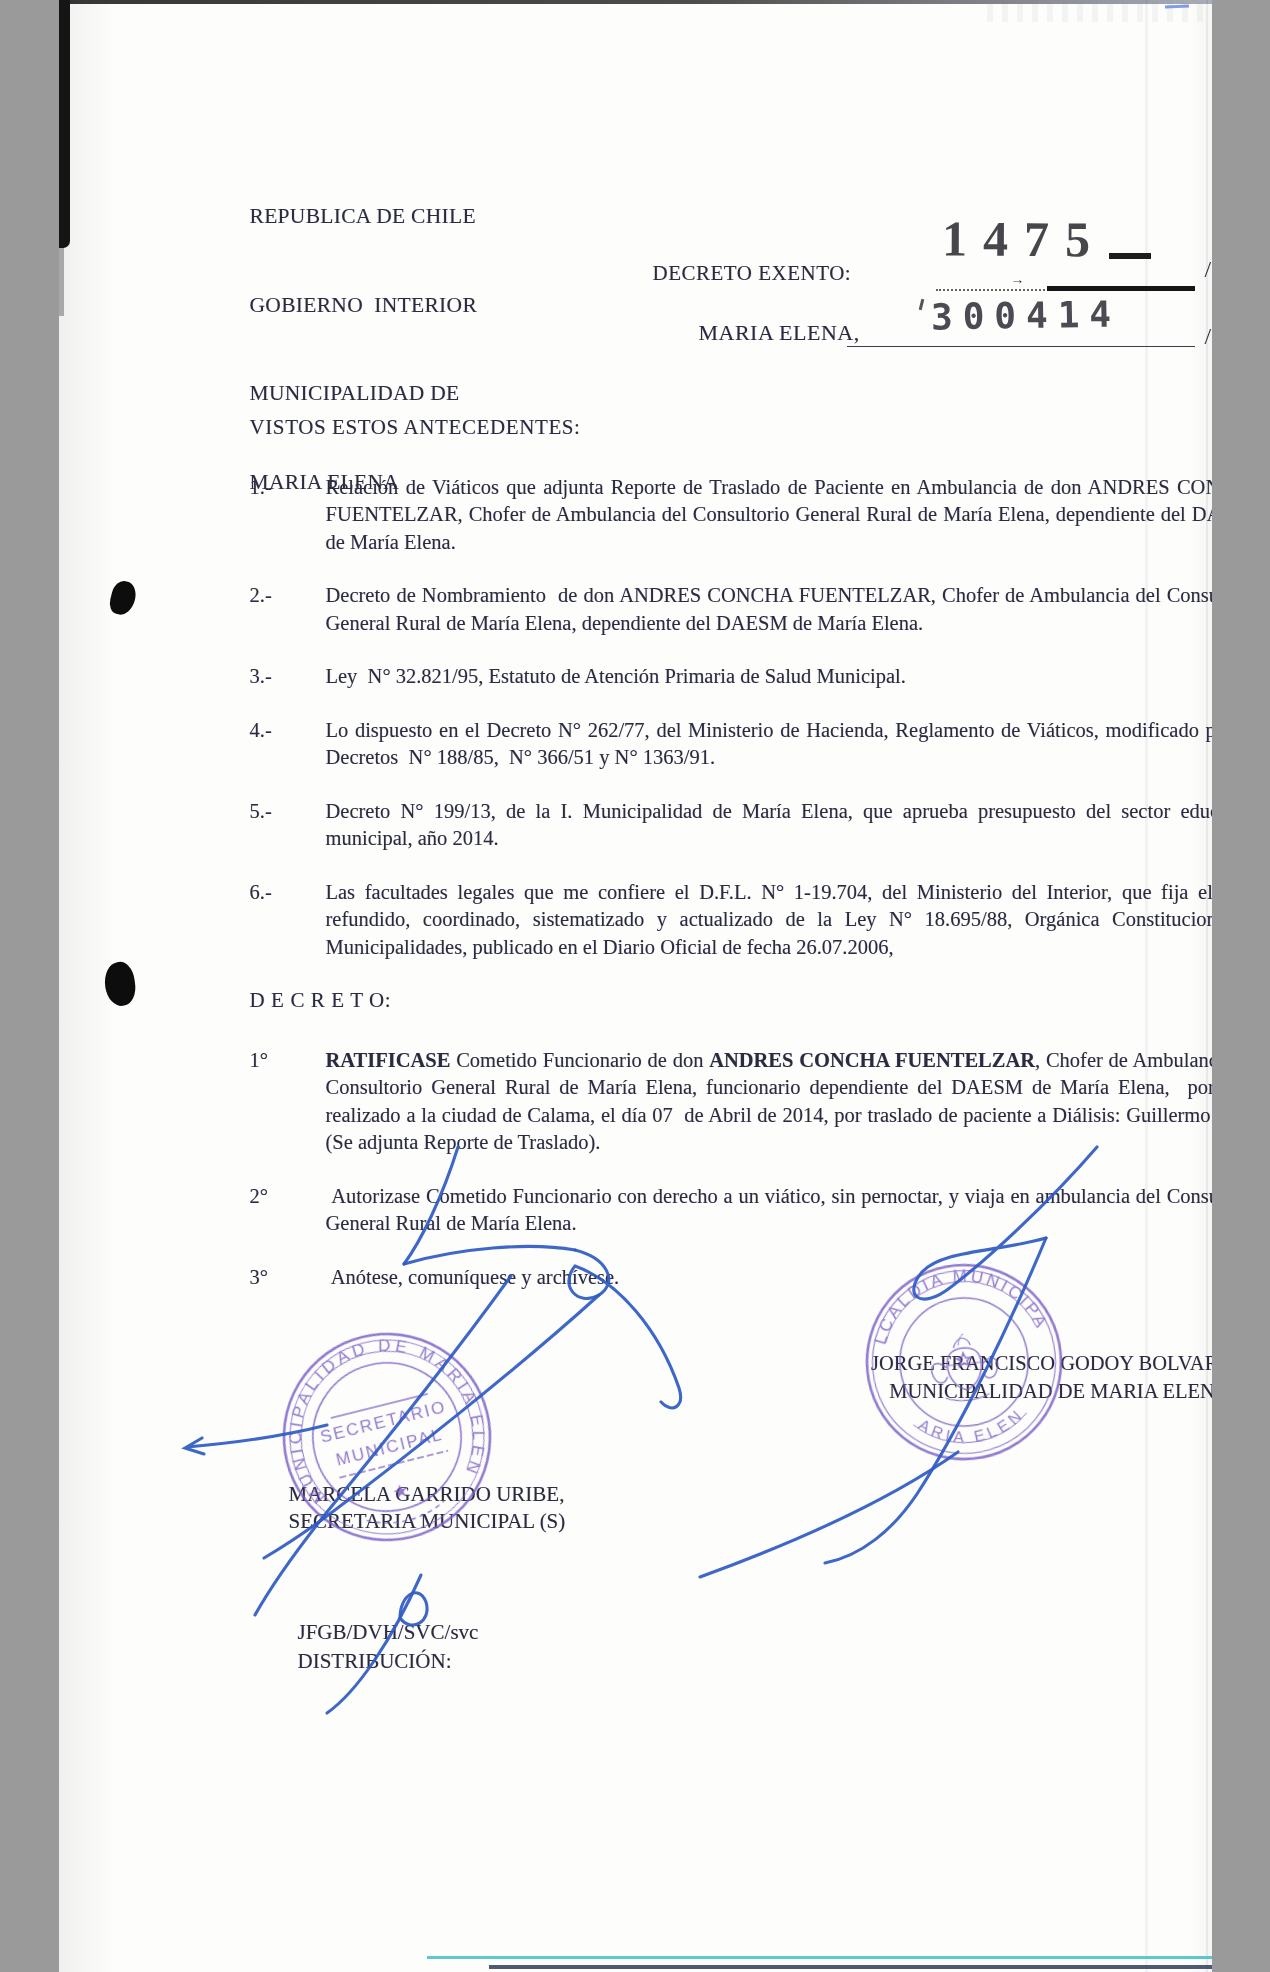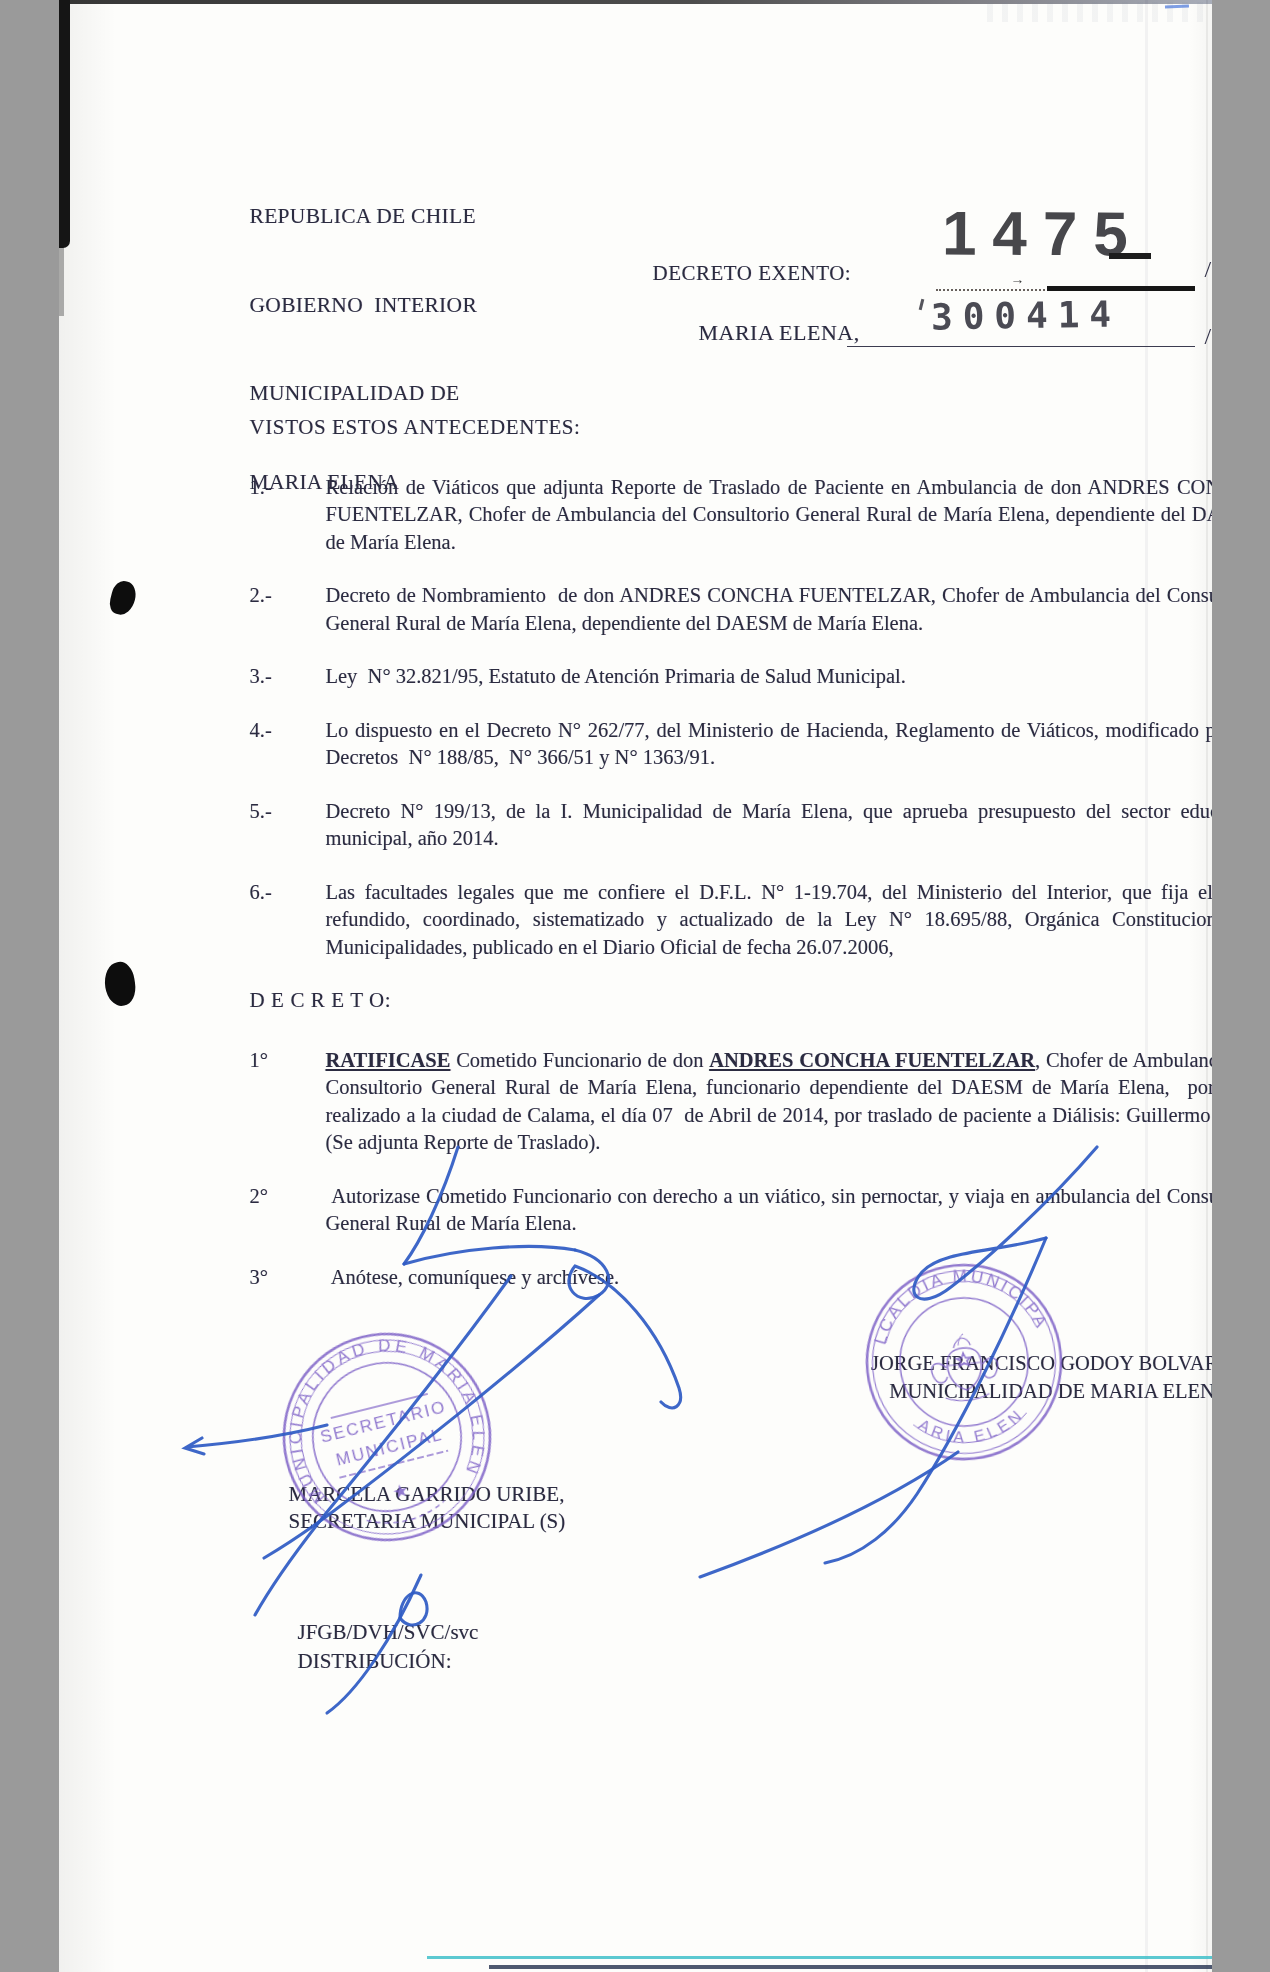--- a/index.html
+++ b/index.html
@@ -31,42 +31,42 @@
   .blob2{left:46px;top:962px;width:30px;height:44px;background:#0d0d0d;border-radius:55% 45% 50% 50%;transform:rotate(-9deg);}
   .crease{left:1086px;top:0;width:3px;height:100%;background:rgba(40,40,70,0.05);}
   .edge-right{right:4px;top:0;width:2px;height:100%;background:rgba(0,0,0,0.06);}
   .cyan-line{left:368px;top:1956px;width:902px;height:3px;background:var(--cyan);opacity:.85;}
   .bottom-dark{left:430px;top:1965px;width:840px;height:4px;background:#23304e;opacity:.8;}
   .corner-noise{right:0;top:2px;width:225px;height:20px;background:repeating-linear-gradient(90deg, rgba(120,130,150,.14) 0 6px, rgba(0,0,0,0) 6px 15px);opacity:.55;}
   .blue-dash{left:1106px;top:5px;width:24px;height:3px;background:#3a6bd8;opacity:.65;transform:rotate(-2deg);}
 
   
   .letterhead{position:absolute;left:191px;top:143px;font-size:21.5px;line-height:29.5px;letter-spacing:.3px;white-space:pre;}
-  .no-stamp{position:absolute;left:883px;top:198px;font-family:Liberation Sans, sans-serif;font-weight:bold;font-size:62px;letter-spacing:16px;color:var(--stamp-gray);transform:rotate(.3deg);}
+  .no-stamp{position:absolute;left:883px;top:210px;font-family:Liberation Serif, serif;font-weight:bold;font-size:50px;letter-spacing:16px;color:var(--stamp-gray);transform:rotate(.3deg);}
   .dash-after-no{position:absolute;left:1050px;top:253px;width:42px;height:6px;background:#1d1d1d;}
   .label-decreto{position:absolute;left:594px;top:261px;font-size:21px;letter-spacing:.5px;}
   .arrow-mark{position:absolute;left:952px;top:272px;font-size:14px;color:#3a3a3a;}
   .line-thin1{position:absolute;left:877px;top:289px;width:116px;border-top:2px dotted #67605c;}
   .line-thick1{position:absolute;left:988px;top:286px;width:148px;height:5px;background:#161616;}
   .slash{position:absolute;font-size:24px;color:#33334a;}
   .slash1{left:1146px;top:256px;}
   .slash2{left:1146px;top:323px;}
   .label-city{position:absolute;left:624px;top:320px;font-size:22px;letter-spacing:.5px;margin-left:16px;}
   .date-stamp{position:absolute;left:872px;top:295px;font-family:"DejaVu Sans Mono",monospace;font-weight:bold;font-size:36px;letter-spacing:10px;color:#4b4b54;transform:rotate(-1deg);}
   .date-tick{position:absolute;left:861px;top:299px;width:3px;height:11px;background:#55555c;transform:rotate(14deg);}
   .line2{position:absolute;left:788px;top:346px;width:348px;border-top:1.5px solid #3c3c50;}
 
   
   .doc-col{position:absolute;left:191px;top:414px;width:1014px;font-size:20.5px;line-height:27.5px;}
   .sec-heading{font-size:21px;letter-spacing:.6px;margin-bottom:32px;}
   .decreto-heading{margin-top:20px;}
   .li{position:relative;margin-bottom:26px;}
   .li .num{position:absolute;left:0;top:0;}
   .li .txt{margin-left:76px;text-align:justify;white-space:pre-wrap;}
-  .b{font-weight:bold;text-decoration:underline;}
+  .b{font-weight:bold;}
 
   
   .mayor-block{position:absolute;left:794px;top:1350px;width:414px;text-align:center;font-size:20.5px;line-height:27.5px;}
   .secretary-block{position:absolute;left:230px;top:1481px;font-size:21px;line-height:26.5px;}
   .footer-block{position:absolute;left:200px;top:1618px;font-size:21px;line-height:29px;margin-left:39px;}
   .footer-block .dist-items{margin-left:25px;}
 
   .overlay{position:absolute;left:0;top:0;pointer-events:none;}
   .stamp{filter:blur(.45px);opacity:.82;}
   .stamp text{font-family:"Liberation Sans",sans-serif;fill:var(--purple);}

